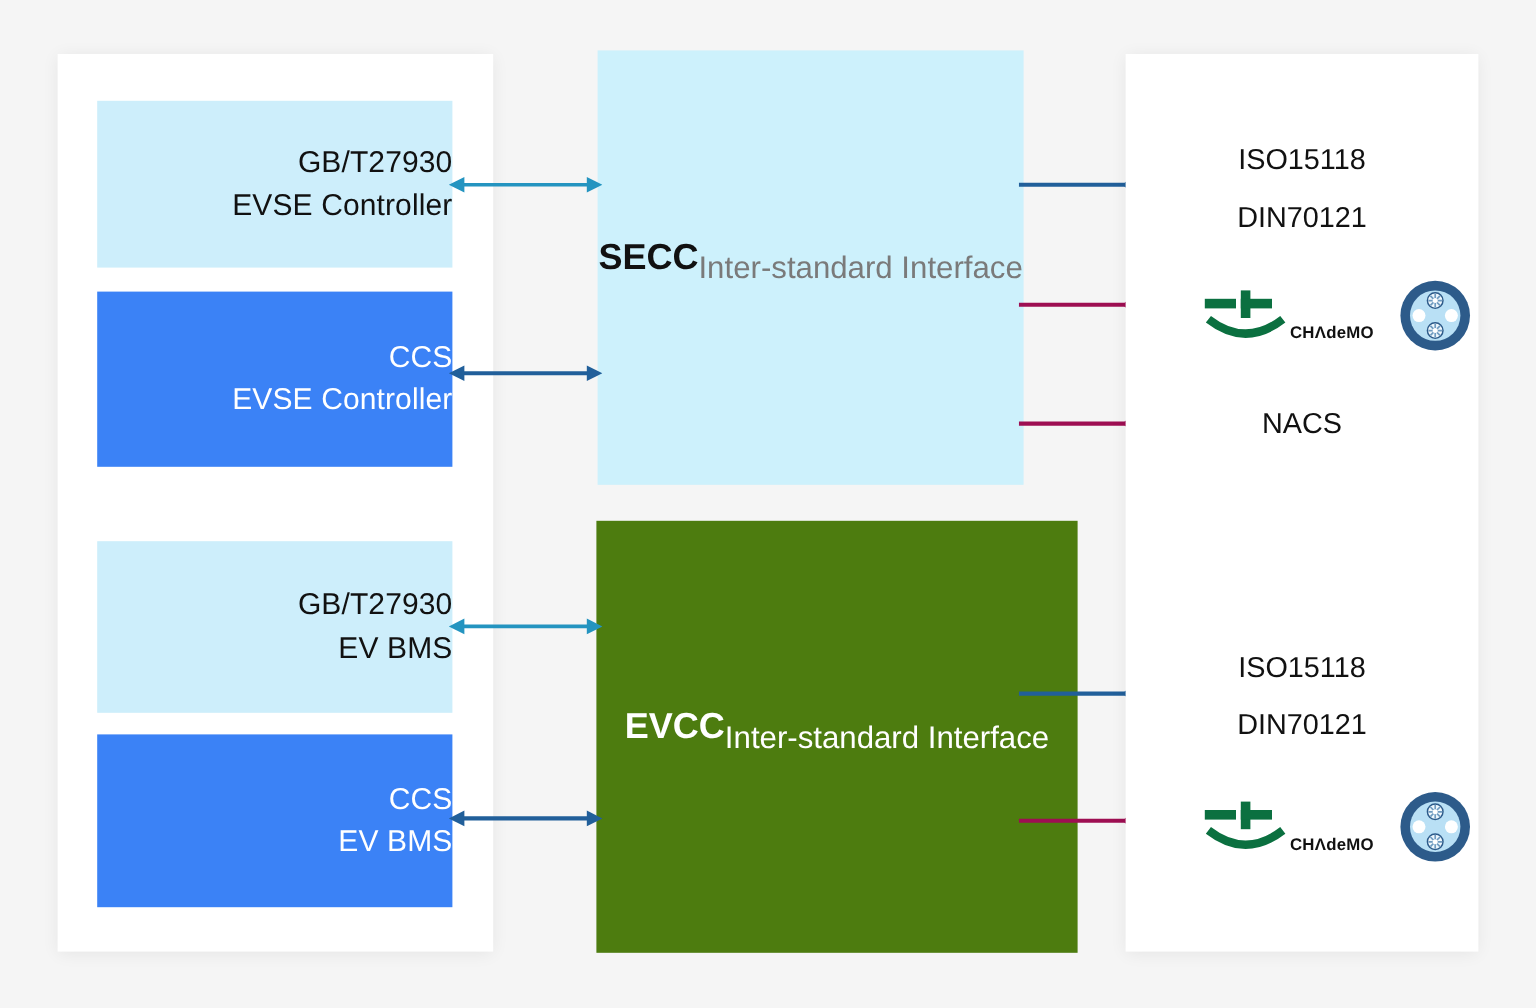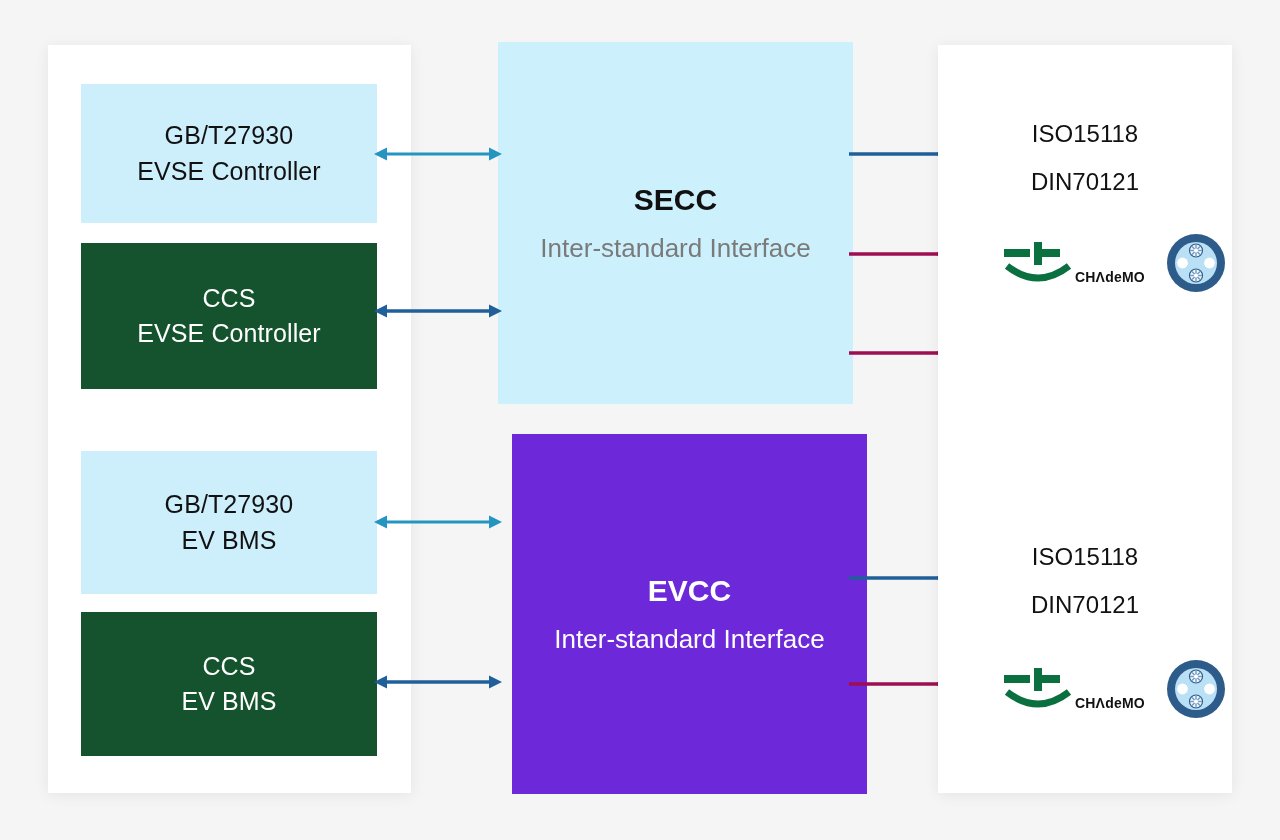--- a/index.html
+++ b/index.html
@@ -26,65 +26,66 @@
     box-shadow: 0 2px 14px rgba(0,0,0,0.07);
   }
   #panel-left   { left: 48px;  top: 45px;  width: 363px; height: 748px; }
   #panel-right  { left: 938px; top: 45px;  width: 294px; height: 748px; }
 
   
   .proto-box {
     position: absolute;
     display: flex;
     flex-direction: column;
-    align-items: center;
+    align-items: flex-end;
     justify-content: center;
     text-align: center;
     line-height: 1.42;
   }
   .proto-box .l1, .proto-box .l2 {
     display: block;
     font-size: 25px;
     letter-spacing: .1px;
   }
   .proto-light { background: #cdeefb; color: #111111; }
-  .proto-dark  { background: #14532d; color: #ffffff; }
+  .proto-dark  { background: #3b82f6; color: #ffffff; }
 
   #box-gbt-evse { left: 81px;  top: 84px;  width: 296px; height: 139px; }
   #box-ccs-evse { left: 81px;  top: 243px; width: 296px; height: 146px; }
   #box-gbt-bms  { left: 81px;  top: 451px; width: 296px; height: 143px; }
   #box-ccs-bms  { left: 81px;  top: 612px; width: 296px; height: 144px; }
 
   
   .center-box {
     position: absolute;
     display: flex;
-    flex-direction: column;
+    flex-direction: row;
+    align-items: center;
     justify-content: center;
     text-align: center;
   }
   .center-box .title {
     font-size: 30px;
     font-weight: bold;
     margin-bottom: 16px;
   }
   .center-box .subtitle {
     font-size: 26px;
     font-weight: normal;
   }
   #box-secc {
     left: 498px; top: 42px; width: 355px; height: 362px;
     background: #cdf1fc;
   }
   #box-secc .title    { color: #111111; }
   #box-secc .subtitle { color: #7a7a7a; }
 
   #box-evcc {
-    left: 512px; top: 434px; width: 355px; height: 360px;
-    background: #6d28d9;
+    left: 497px; top: 434px; width: 401px; height: 360px;
+    background: #4d7c0f;
   }
   #box-evcc .title    { color: #ffffff; }
   #box-evcc .subtitle { color: #ffffff; }
 
   
   .dbl-arrow {
     position: absolute;
     height: 18px;
   }
   .dbl-arrow svg { display: block; }
@@ -269,20 +270,21 @@
         <line x1="27" y1="39.5" x2="35" y2="47.5"></line>
         <line x1="35" y1="39.5" x2="27" y2="47.5"></line>
       </g>
       <circle cx="31" cy="43.5" r="2.1" fill="#ffffff"></circle>
 
       <circle cx="17.5" cy="31" r="5.4" fill="#ffffff"></circle>
       <circle cx="44.5" cy="31" r="5.4" fill="#ffffff"></circle>
     </svg>
   </div>
 
+  <div class="std-label" style="left:938px; top:340px; width:294px;">NACS</div>
 
   <div class="std-label" style="left:938px; top:543px; width:294px;">ISO15118</div>
   <div class="std-label" style="left:938px; top:591px; width:294px;">DIN70121</div>
 
   <div class="logo-group" style="left:1003px; top:658px;">
     <div class="chademo-logo">
       <svg width="72" height="44" viewBox="0 0 72 44">
         <rect x="1" y="8" width="26" height="8" fill="#0b7040"></rect>
         <rect x="31" y="1" width="8" height="23" fill="#0b7040"></rect>
         <rect x="31" y="8" width="26" height="8" fill="#0b7040"></rect>

